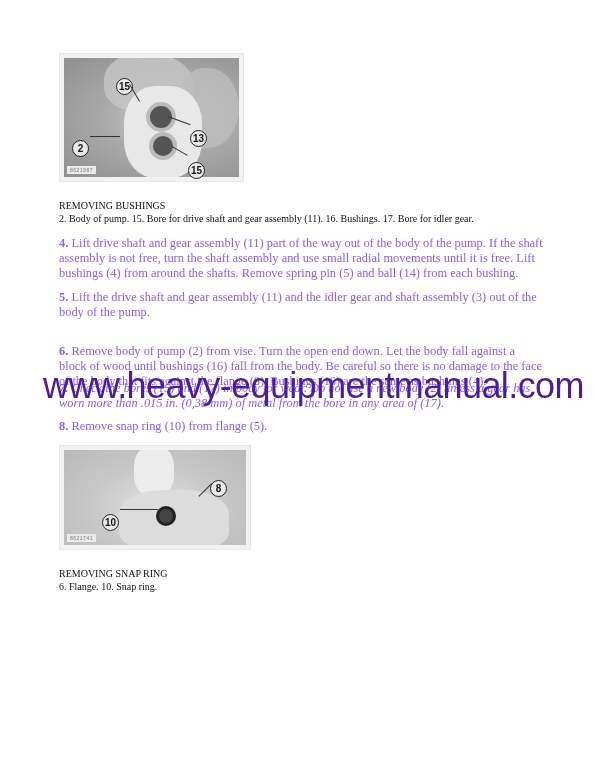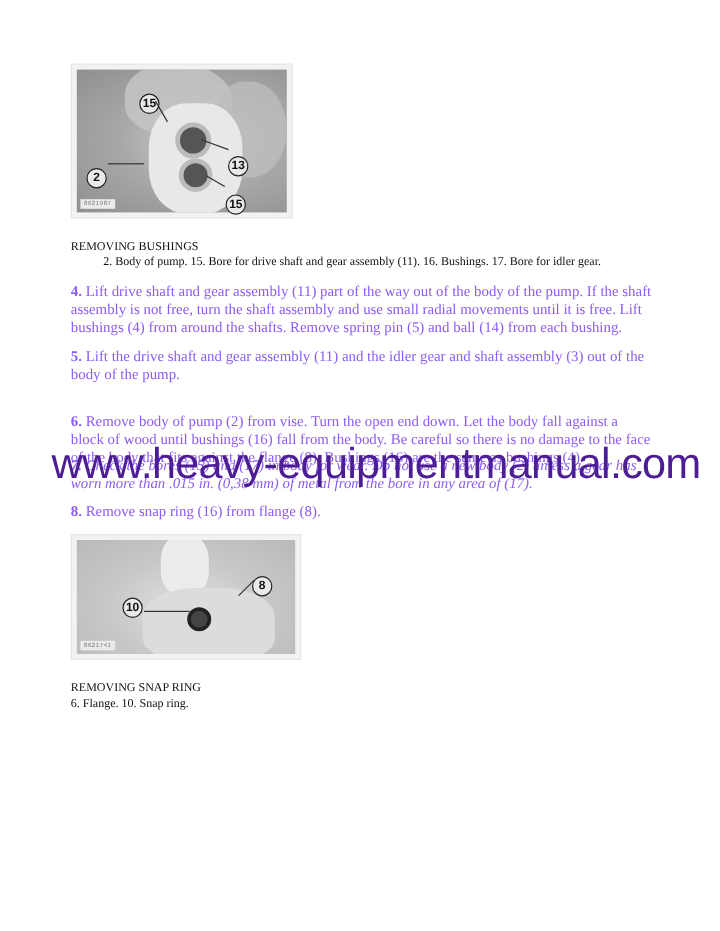--- a/index.html
+++ b/index.html
@@ -40,37 +40,37 @@
   <div class="callout" style="left:12px; top:74px;">2</div>
   <div class="callout" style="left:130px; top:64px;">13</div>
   <div class="callout" style="left:128px; top:96px;">15</div>
   <div class="leader" style="left:30px; top:82px; width:30px;"></div>
   <div class="leader" style="left:70px; top:30px; width:20px; transform:rotate(60deg);"></div>
   <div class="leader" style="left:108px; top:62px; width:24px; transform:rotate(20deg);"></div>
   <div class="leader" style="left:112px; top:92px; width:18px; transform:rotate(30deg);"></div>
 </div>
 
 <div class="caption" style="top:199px;">REMOVING BUSHINGS</div>
-<div class="caption" style="top:212px;margin-left:27px;">2. Body of pump. 15. Bore for drive shaft and gear assembly (11). 16. Bushings. 17. Bore for idler gear.</div>
+<div class="caption" style="top:212px;">2. Body of pump. 15. Bore for drive shaft and gear assembly (11). 16. Bushings. 17. Bore for idler gear.</div>
 
 <div class="para" style="top:236px;"><b>4.</b><span> Lift drive shaft and gear assembly (11) part of the way out of the body of the pump. If the shaft assembly is not free, turn the shaft assembly and use small radial movements until it is free. Lift bushings (4) from around the shafts. Remove spring pin (5) and ball (14) from each bushing.</span></div>
 <div class="para" style="top:290px;"><b>5.</b><span> Lift the drive shaft and gear assembly (11) and the idler gear and shaft assembly (3) out of the body of the pump.</span></div>
 <div class="para" style="top:344px;"><b>6.</b><span> Remove body of pump (2) from vise. Turn the open end down. Let the body fall against a block of wood until bushings (16) fall from the body. Be careful so there is no damage to the face of the body that fits against the flange (8). Bushings (16) are the same as bushings (4).</span></div>
 <div class="para" style="top:381px;font-style:italic;"><b>7.</b><span> Check the bores (15) and (17) in body for wear. Do not use a new body (2) unless a gear has worn more than .015 in. (0,38 mm) of metal from the bore in any area of (17).</span></div>
-<div class="para" style="top:419px;"><b>8.</b><span> Remove snap ring (16) from flange (8).</span></div>
+<div class="para" style="top:419px;"><b>8.</b><span> Remove snap ring (10) from flange (5).</span></div>
 
 <div class="photo photo-2" style="left:59px; top:445px; width:190px; height:103px;">
   <div class="photo-inner">
     <div class="abs" style="left:70px; top:-4px; width:40px; height:50px; background:#ececec; border-radius:40%;"></div>
     <div class="abs" style="left:55px; top:40px; width:110px; height:60px; background:#dcdcdc; border-radius:40% 40% 30% 30%;"></div>
     <div class="abs" style="left:92px; top:56px; width:14px; height:14px; background:#444; border-radius:50%; border:3px solid #222;"></div>
     <div class="figlabel" style="left:3px; bottom:3px;">8621741</div>
   </div>
   <div class="callout" style="left:150px; top:22px;">8</div>
-  <div class="callout" style="left:42px; top:40px;">10</div>
+  <div class="callout" style="left:42px; top:56px;">10</div>
   <div class="leader" style="left:60px; top:63px; width:38px;"></div>
   <div class="leader" style="left:152px; top:38px; width:18px; transform:rotate(135deg);"></div>
 </div>
 
 <div class="caption" style="top:567px;text-align:right;">REMOVING SNAP RING</div>
 <div class="caption" style="top:580px;">6. Flange. 10. Snap ring.</div>
 
 <div class="watermark">www.heavy-equipmentmanual.com</div>
 
 </body></html>

